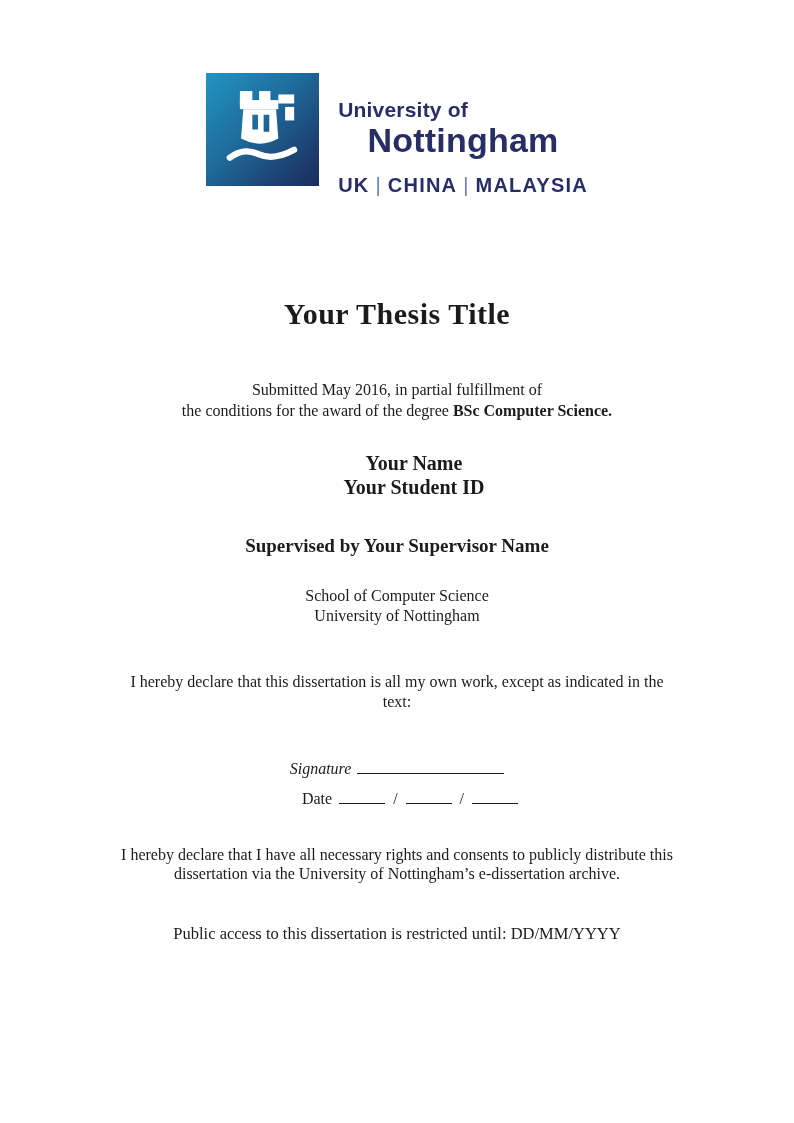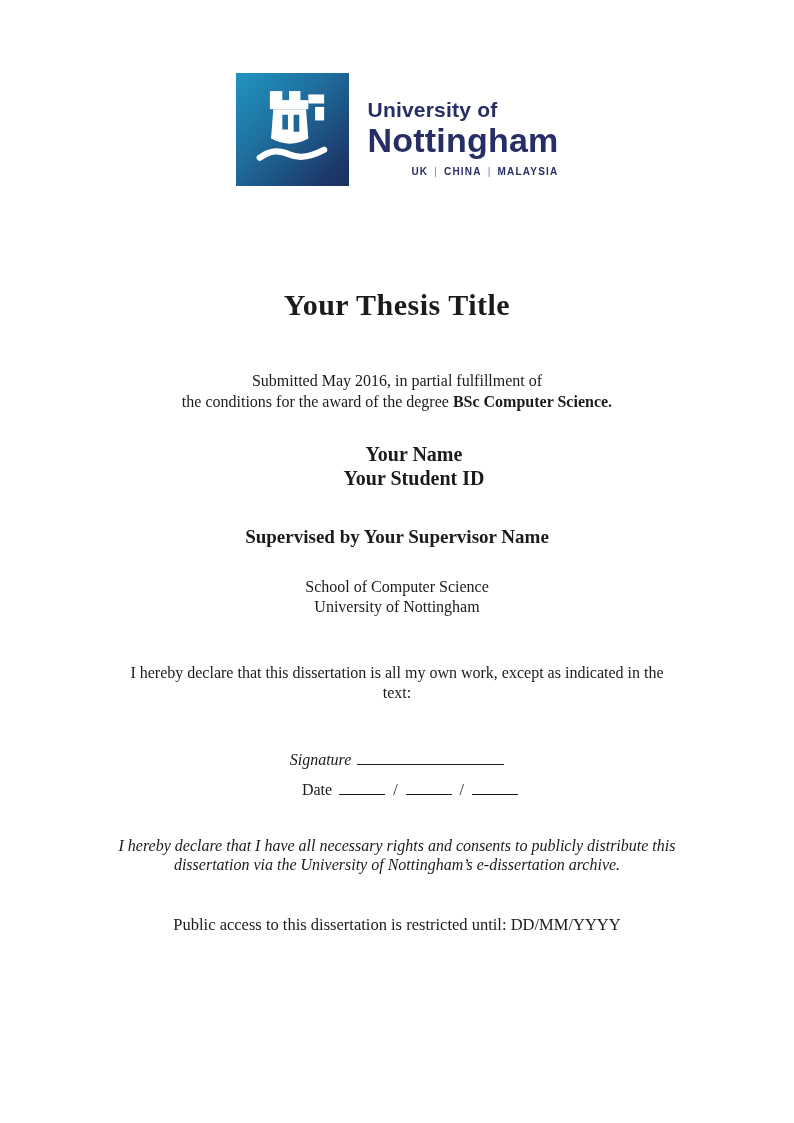--- a/index.html
+++ b/index.html
@@ -46,22 +46,22 @@
     letter-spacing: 0.2px;
   }
   .brand-line2 {
     font-size: 34px;
     font-weight: 700;
     margin-top: 3px;
     letter-spacing: 0.2px;
     text-align: center;
   }
   .brand-tagline {
-    margin-top: 10px;
-    font-size: 10px;
+    margin-top: 18px;
+    font-size: 20px;
     font-weight: 600;
     letter-spacing: 1.2px;
     color: #272e66;
     white-space: nowrap;
     text-align: right;
   }
   .brand-tagline .pipe {
     color: #6b7fb6;
     font-weight: 400;
     padding: 0 6px;
@@ -120,21 +120,20 @@
     height: 0.85em;
     vertical-align: baseline;
   }
   .blank-signature { width: 147px; margin-left: 6px; }
   .blank-date { width: 46px; margin-left: 7px; margin-right: 7px; }
   .date-slash { padding: 0 1px; }
   .decl2 {
     margin-top: 37px;
     font-size: 16px;
     line-height: 1.22;
-    font-style: italic;
   }
   .restriction {
     margin-top: 40px;
     font-size: 16.5px;
   }
 </style>
 </head>
 <body>
 
 <div class="page">

